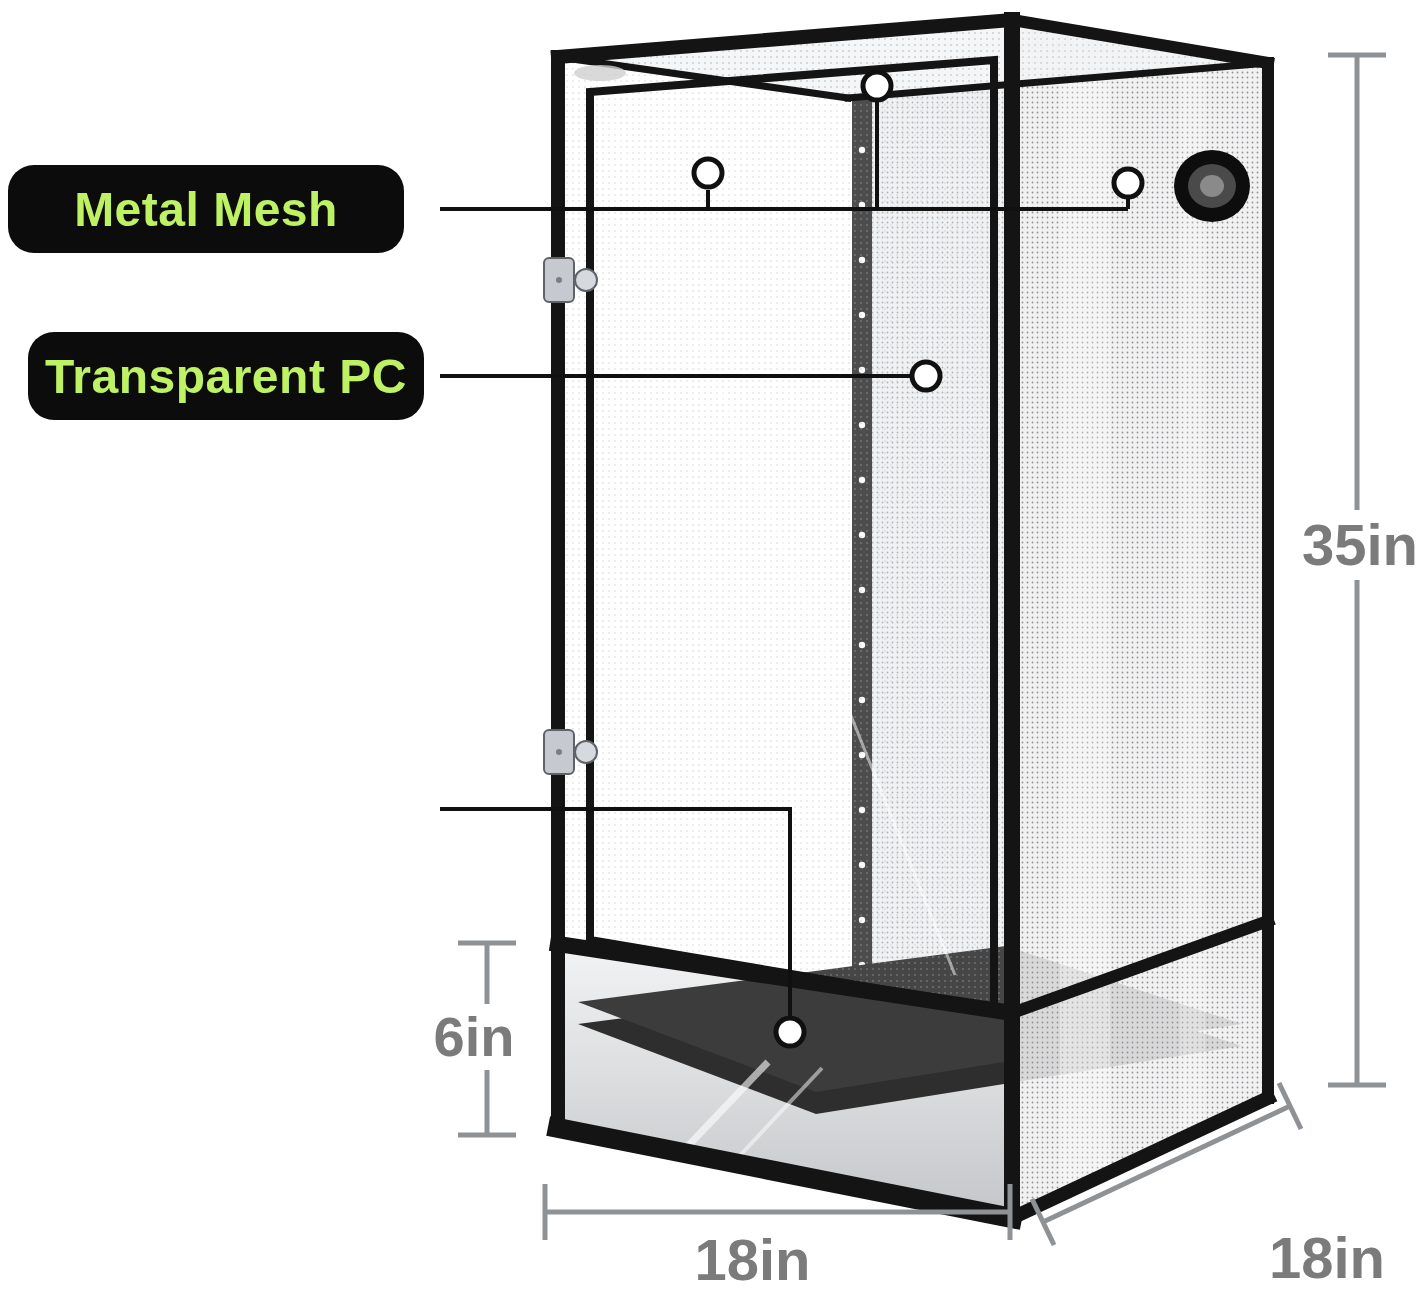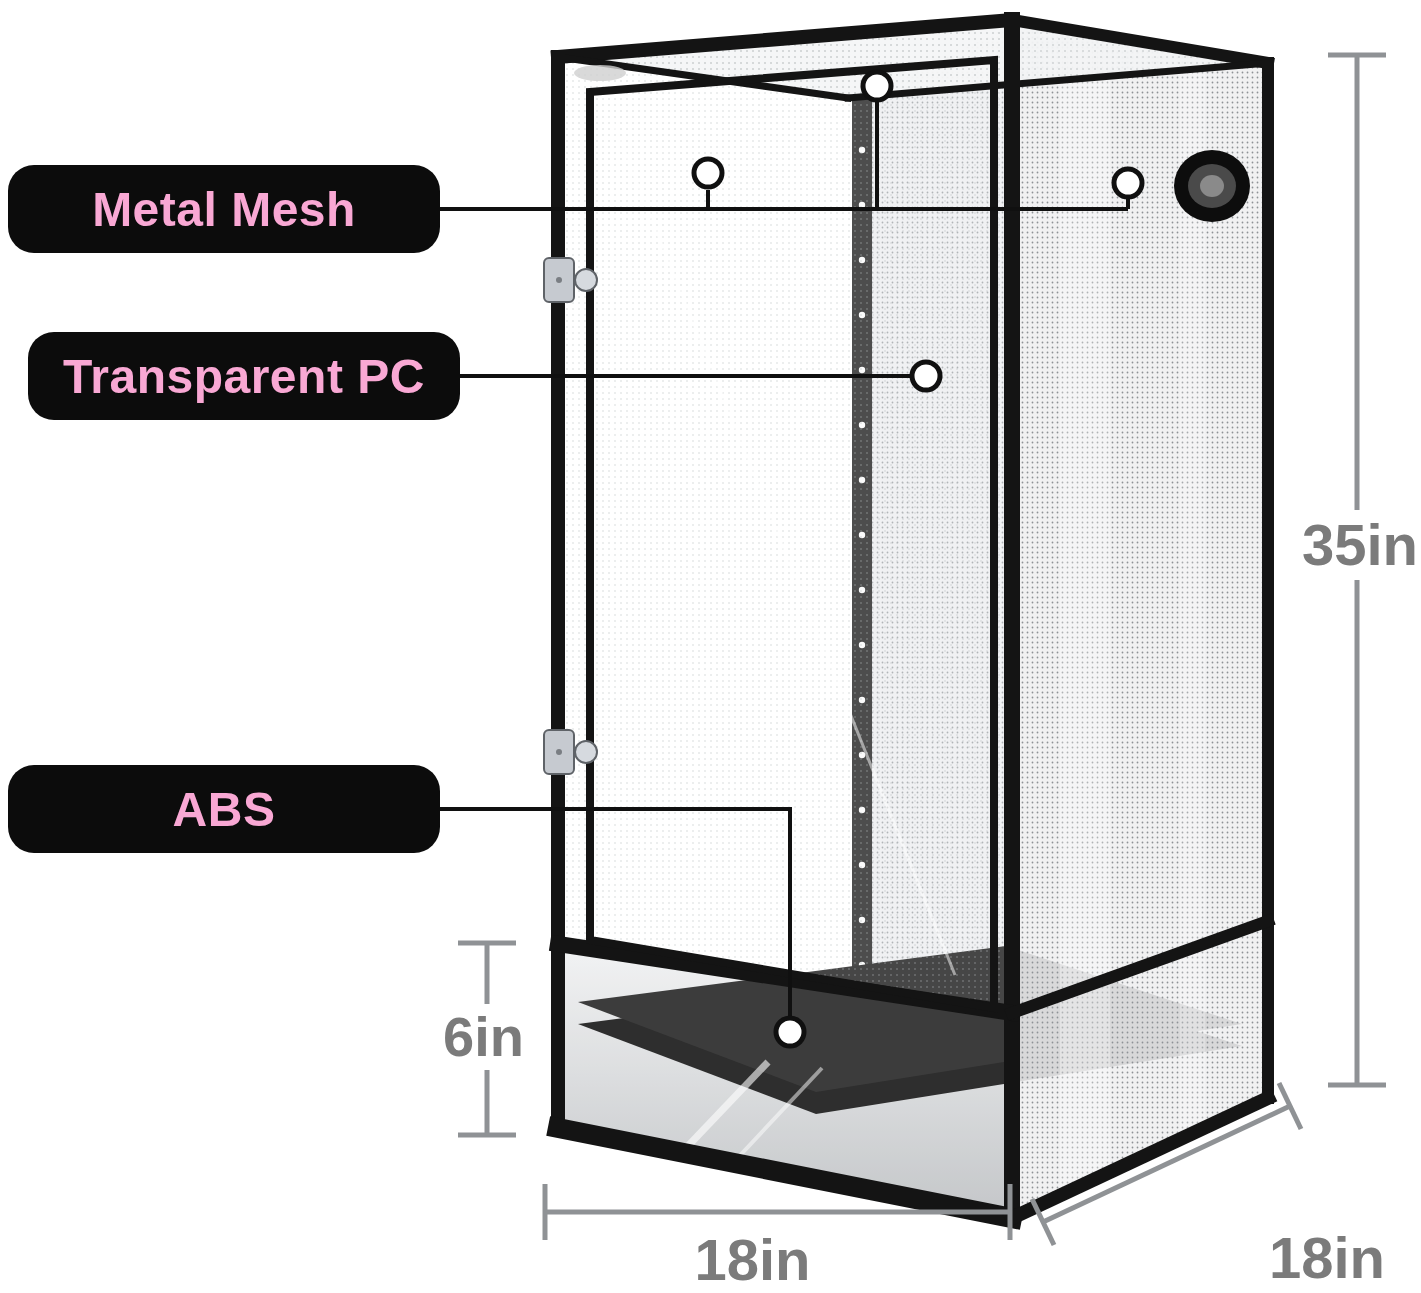--- a/index.html
+++ b/index.html
@@ -5,35 +5,35 @@
   html,body{margin:0;padding:0;background:#ffffff;}
   .stage{
     position:relative;
     width:1421px;height:1293px;
     background:#ffffff;
     font-family:"Liberation Sans","DejaVu Sans",sans-serif;
     overflow:hidden;
   }
   .scene{position:absolute;left:0;top:0;width:1421px;height:1293px;}
   .pill{
-    position:absolute;left:8px;width:432px;height:88px;
+    position:absolute;left:8px;width:396px;height:88px;
     background:#0c0c0c;border-radius:26px;
-    color:#f9a8d4;font-size:48px;font-weight:700;
+    color:#bef264;font-size:48px;font-weight:700;
     display:flex;align-items:center;justify-content:center;
     letter-spacing:0.5px;
   }
   .pill-metal{top:165px;}
   .pill-pc{top:332px;margin-left:20px;}
   .pill-abs{top:765px;}
   .dim-label{
     position:absolute;color:#7b7b7b;font-weight:700;
     text-align:center;white-space:nowrap;
   }
   .dim-35{left:1295px;top:510px;width:130px;height:70px;line-height:70px;font-size:58px;background:#ffffff;}
-  .dim-6{left:424px;top:1004px;width:100px;height:66px;line-height:66px;font-size:56px;background:#ffffff;text-align:right;}
+  .dim-6{left:424px;top:1004px;width:100px;height:66px;line-height:66px;font-size:56px;background:#ffffff;}
   .dim-w{left:660px;top:1228px;width:185px;height:64px;line-height:64px;font-size:58px;}
   .dim-d{left:1232px;top:1226px;width:190px;height:64px;line-height:64px;font-size:58px;}
 </style>
 </head>
 <body>
 
 <div class="stage">
 
   <svg class="scene" viewBox="0 0 1421 1293">
     <defs>
@@ -166,22 +166,19 @@
       <path d="M1279 1083 L1301 1129"></path>
     </g>
   </svg>
 
   <div class="pill pill-metal">
     <span>Metal Mesh</span>
   </div>
   <div class="pill pill-pc">
     <span>Transparent PC</span>
   </div>
-  <div class="pill pill-abs">
-    <span>ABS</span>
-  </div>
 
   <div class="dim-label dim-35">35in</div>
   <div class="dim-label dim-6">6in</div>
   <div class="dim-label dim-w">18in</div>
   <div class="dim-label dim-d">18in</div>
 
 </div>
 
 </body></html>

